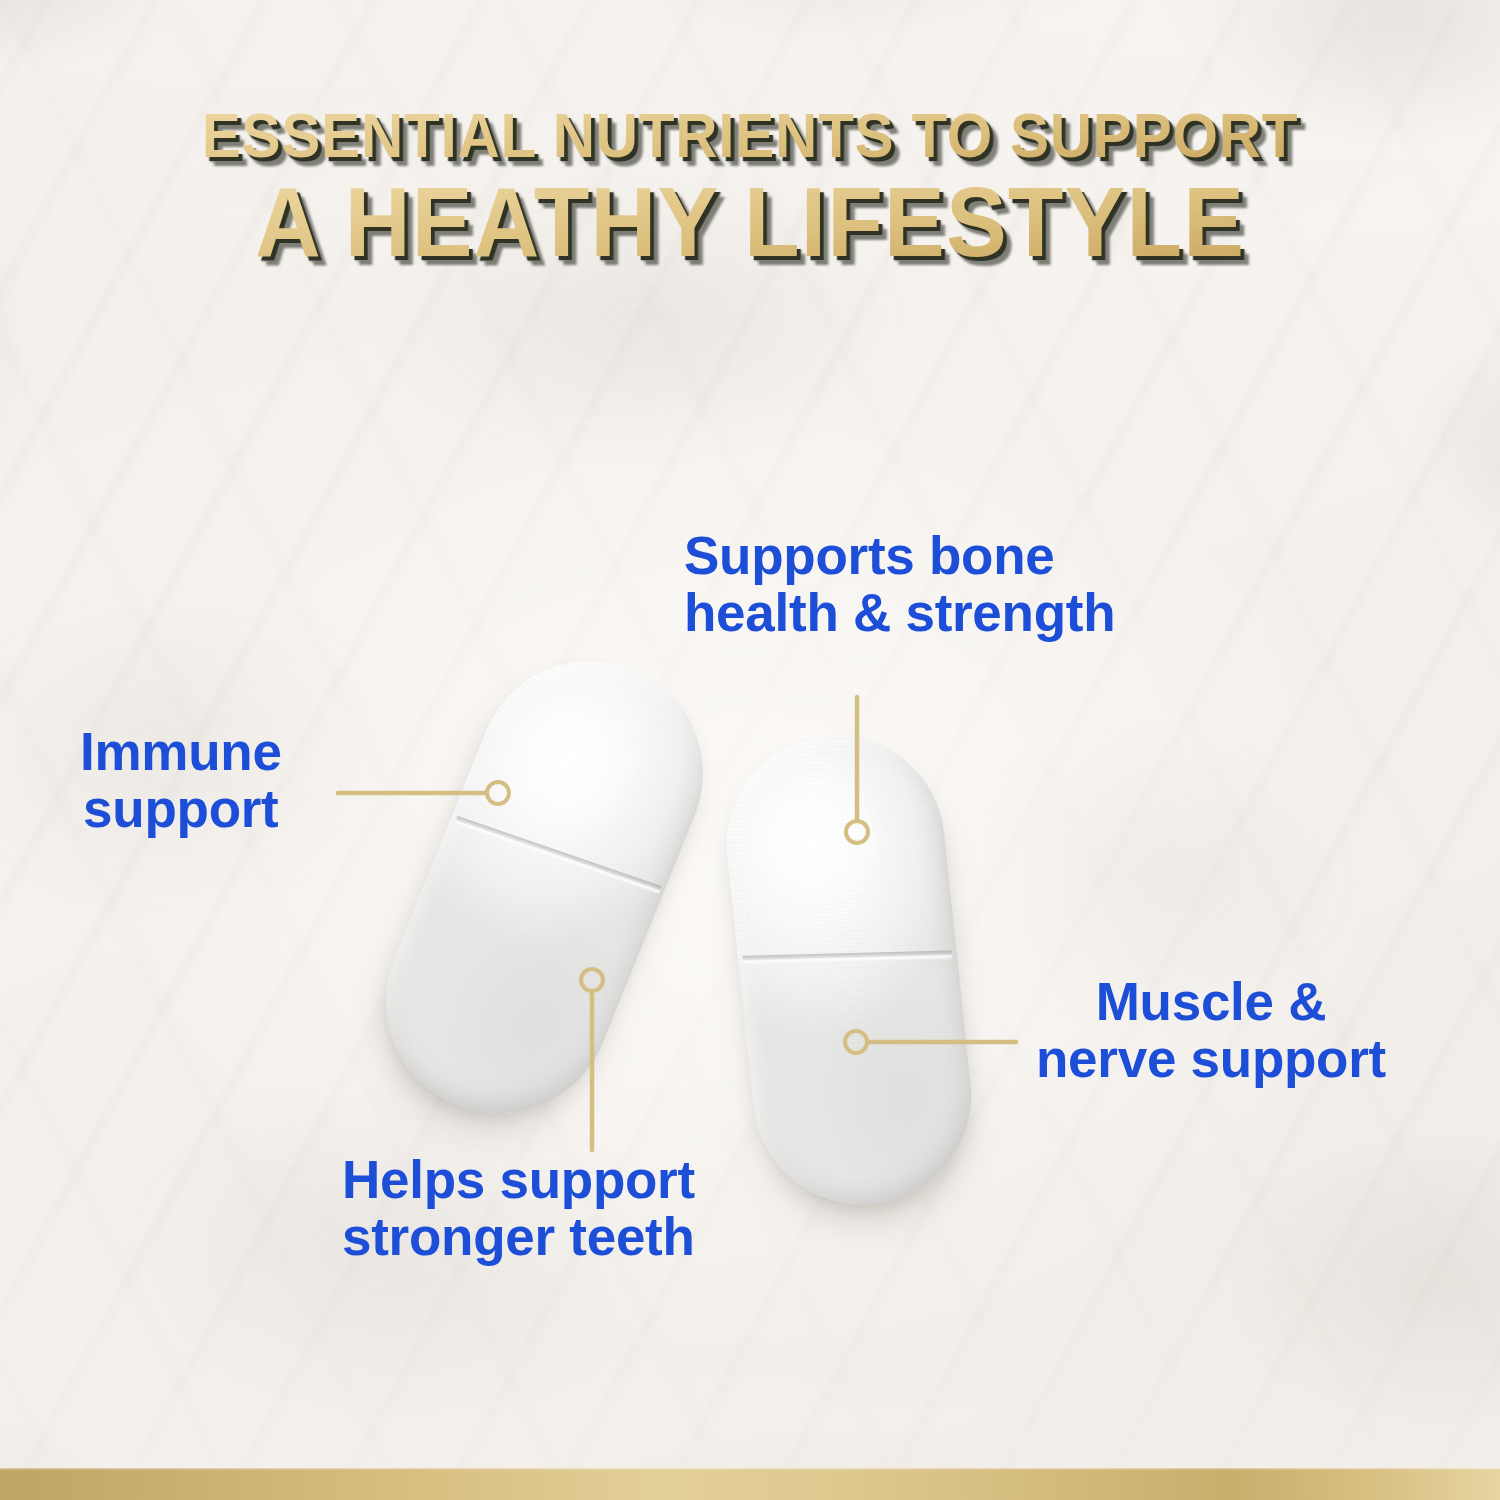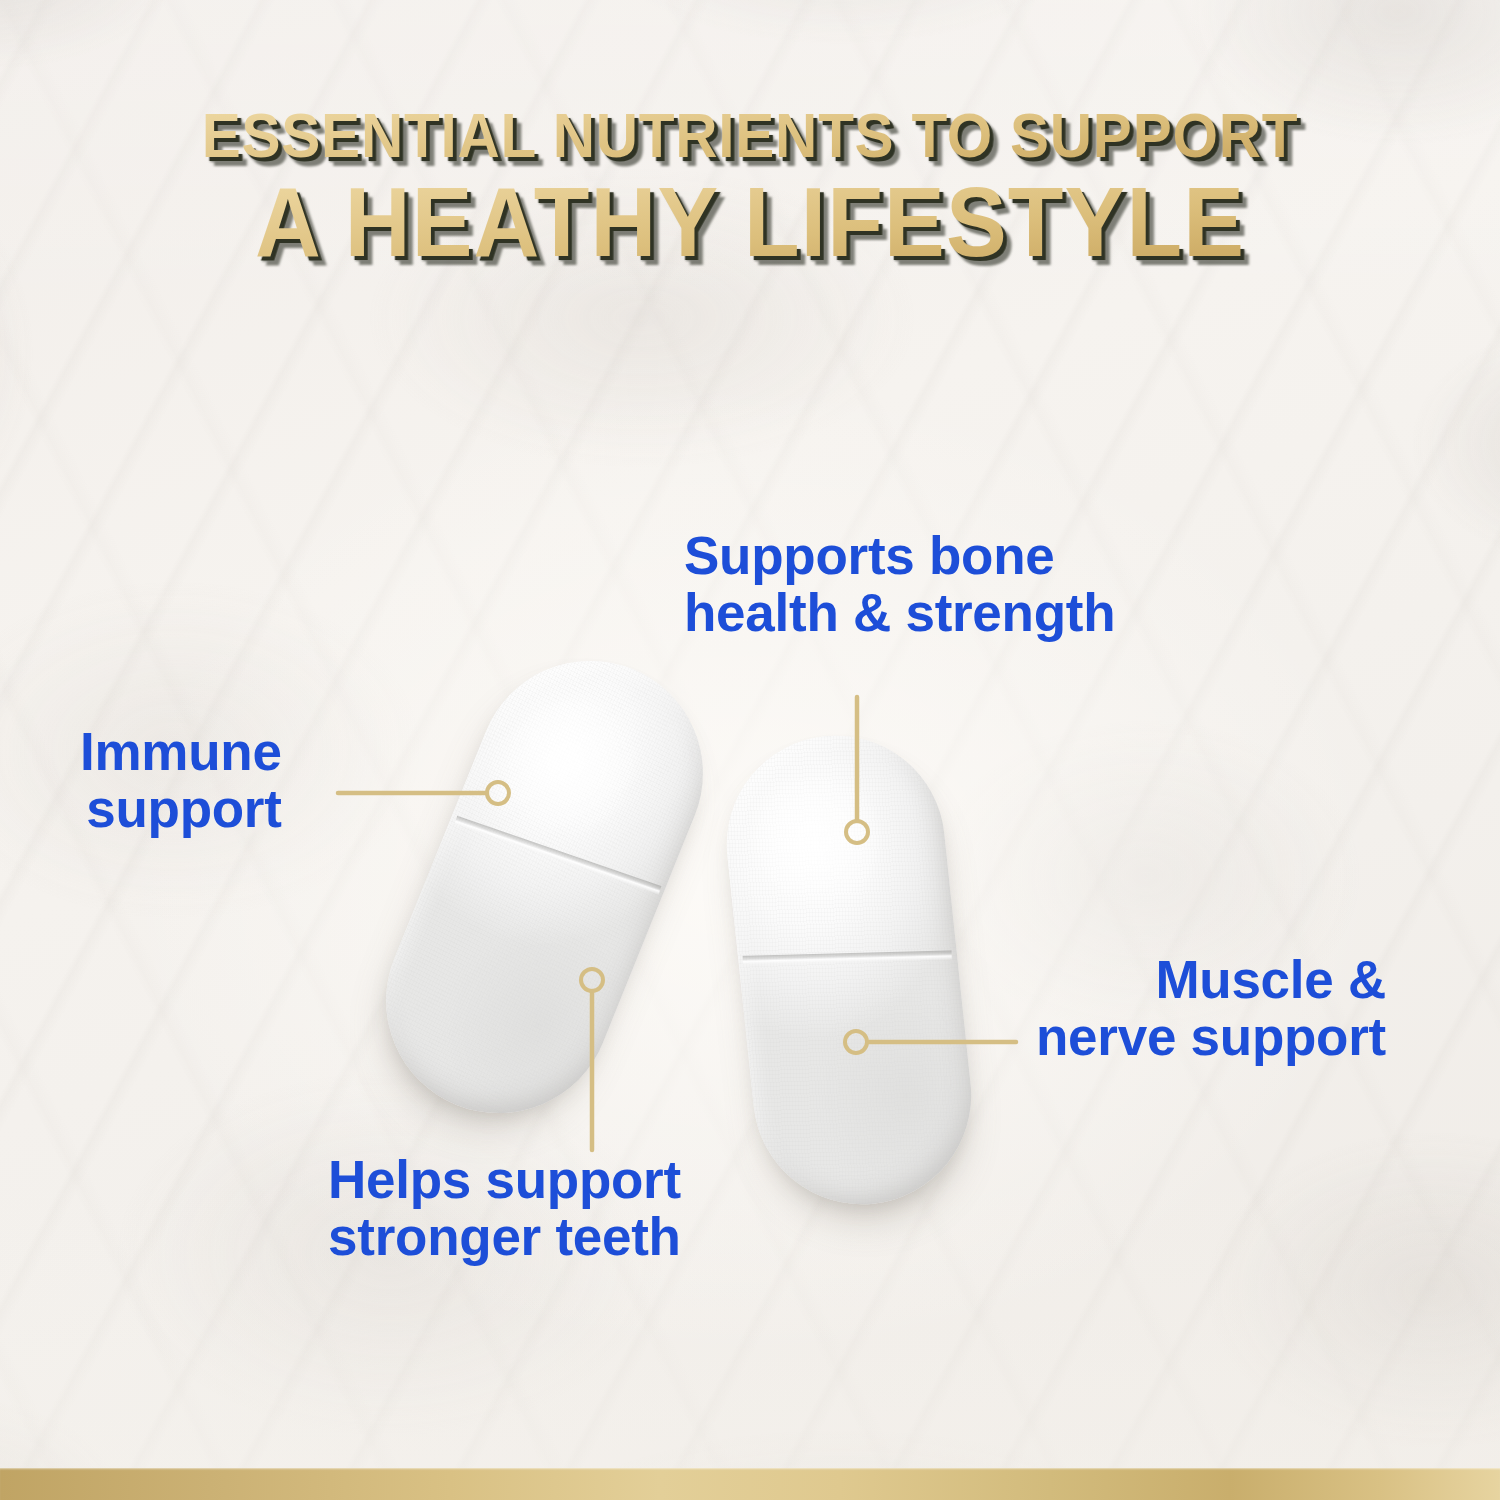--- a/index.html
+++ b/index.html
@@ -163,24 +163,24 @@
   .callout {
     position: absolute;
     color: #1d4ed8;
     font-weight: 700;
     font-size: 53px;
     line-height: 1.07;
     letter-spacing: -0.005em;
     white-space: pre-line;
     user-select: none;
   }
-  #label-immune      { left: 80px;  top: 724px;  text-align: right; }
+  #label-immune      { left: 80px;  top: 724px;  text-align: center; }
   #label-bone        { left: 684px; top: 528px;  text-align: left; }
-  #label-muscle      { left: 1036px; top: 952px; text-align: right; }
-  #label-teeth       { left: 328px; top: 1152px; text-align: center; }
+  #label-muscle      { left: 1036px; top: 974px; text-align: center; }
+  #label-teeth       { left: 342px; top: 1152px; text-align: left; }
 
   
   .gold-bar {
     position: absolute;
     left: 0; right: 0;
     bottom: 0;
     height: 32px;
     background: linear-gradient(90deg,
       #c0a464 0%,
       #cbb174 14%,

